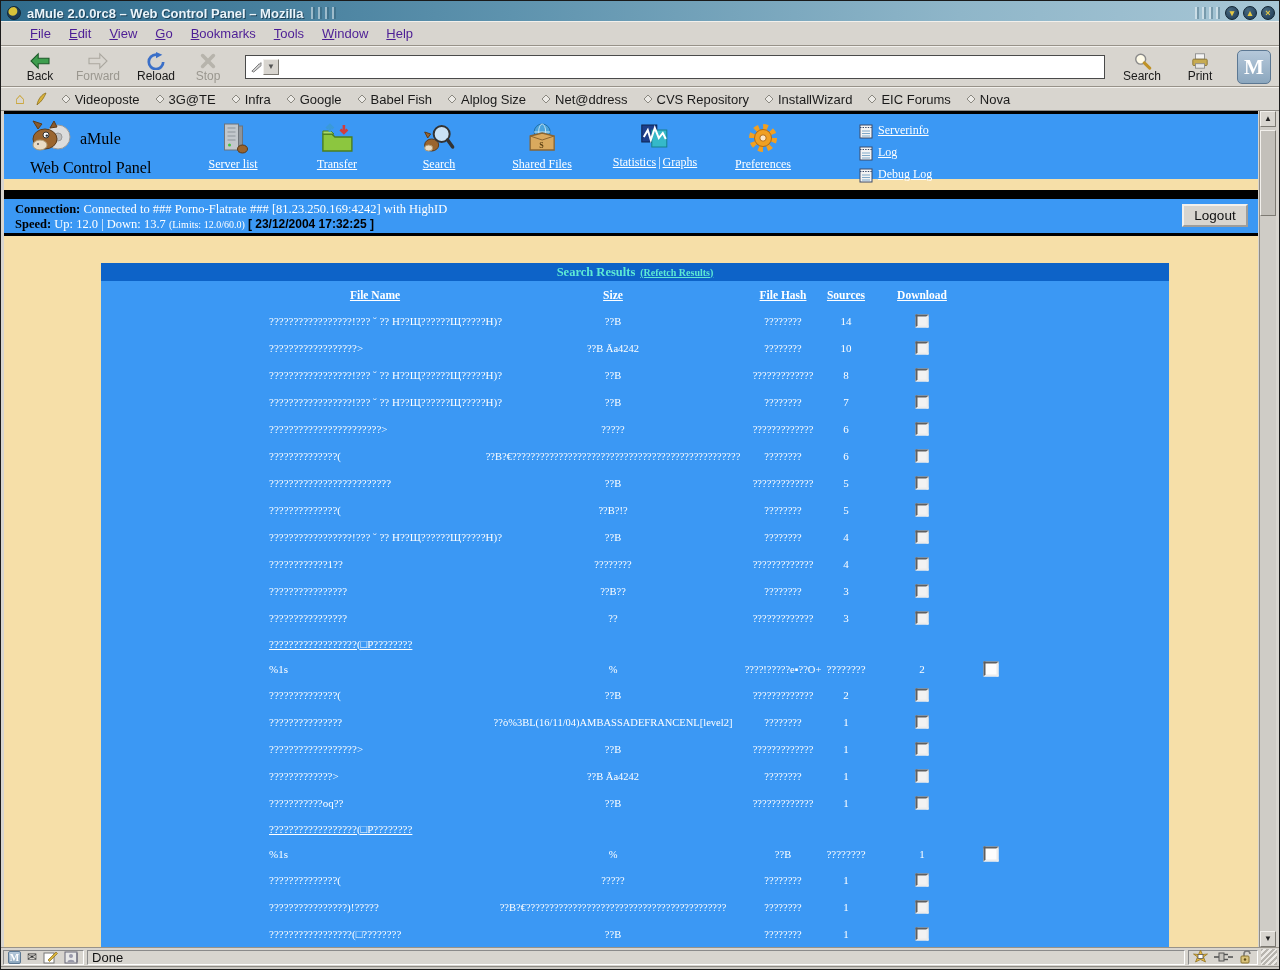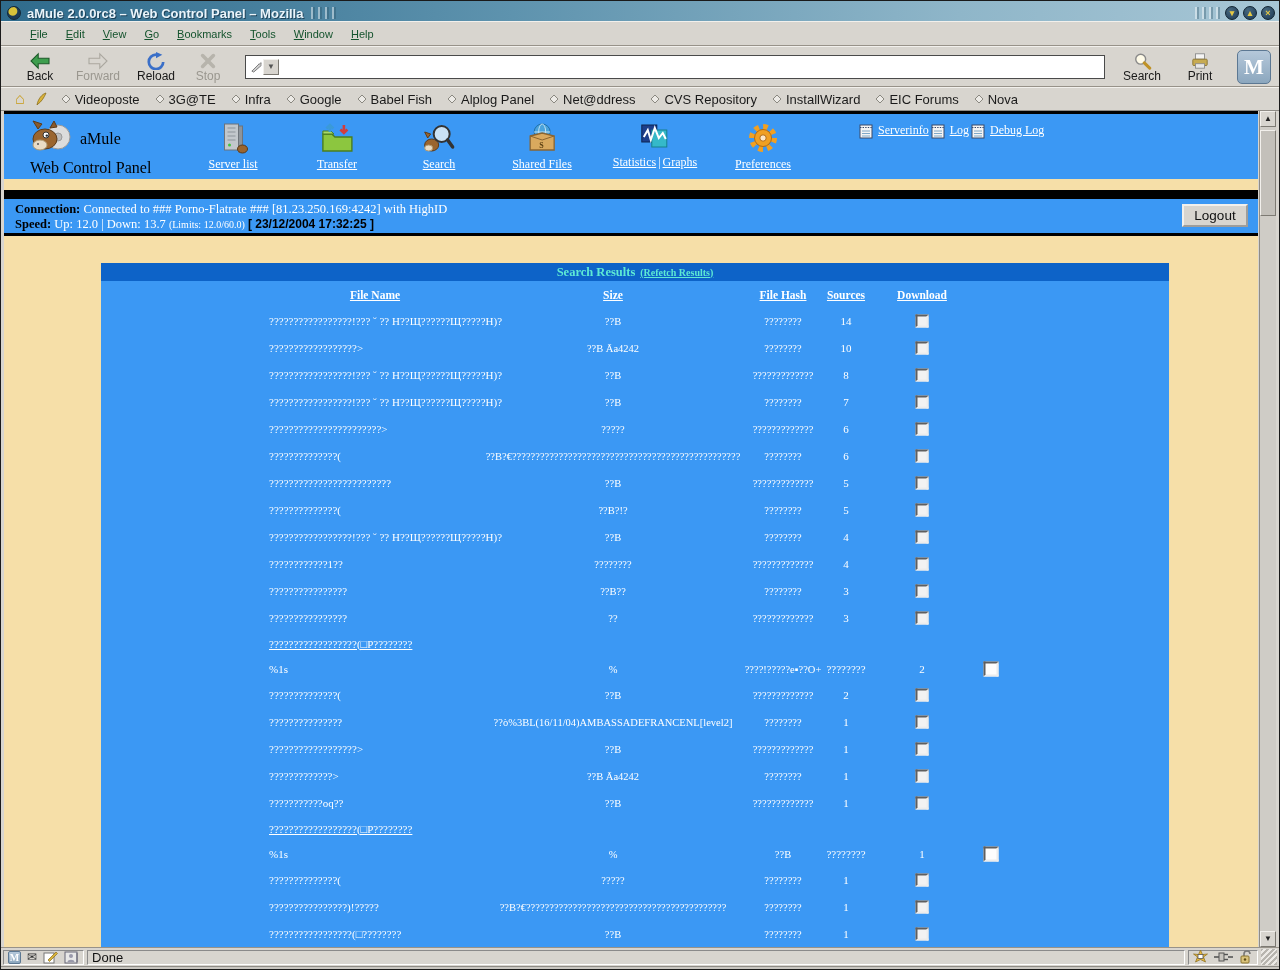--- a/index.html
+++ b/index.html
@@ -14,21 +14,21 @@
   .tb-menu-btn{width:14px;height:14px;border-radius:50%;background:radial-gradient(circle at 40% 35%,#d8c23a 0 4px,#1d3a55 5px);border:1px solid #122736;margin:0 6px 0 2px;}
   .tb-title{color:#EAF4FA;font-size:13px;font-weight:bold;text-shadow:1px 1px 0 rgba(20,50,70,.8);white-space:nowrap;}
   .tb-ridges{width:26px;height:12px;margin-left:8px;
     background:repeating-linear-gradient(90deg,rgba(255,255,255,.45) 0 2px,rgba(40,80,100,.35) 2px 4px,transparent 4px 7px);}
   .tb-spacer{flex:1;}
   .tb-btn{width:14px;height:14px;border-radius:50%;background:radial-gradient(circle at 35% 30%,#48687e,#1d3a55);
     border:1px solid #10222f;color:#E7C943;font-size:9px;line-height:12px;text-align:center;margin-left:4px;font-weight:bold;}
   
   .menubar{position:absolute;left:0;top:20px;right:0;height:25px;background:#D8D5CF;
     border-top:1px solid #F2F0EC;border-bottom:1px solid #979289;display:flex;align-items:center;padding-left:20px;}
-  .menu-item{display:inline-block;font-size:11px;color:#14532d;padding:2px 9px;}
+  .menu-item{display:inline-block;font-size:13px;color:#4c1d95;padding:2px 9px;}
   .menu-item::first-letter{text-decoration:underline;}
   
   .toolbar{position:absolute;left:0;top:45px;right:0;height:41px;background:#D8D5CF;
     border-top:1px solid #F2F0EC;border-bottom:1px solid #979289;display:flex;align-items:center;}
   .nav-btn{width:58px;height:38px;display:flex;flex-direction:column;align-items:center;justify-content:center;gap:1px;}
   .nav-btn .lbl{font-size:12px;color:#1a1a1a;line-height:11px;}
   .nav-btn.disabled .lbl{color:#9a978f;}
   .urlbar{flex:1;height:24px;background:#fff;border:1px solid #4a4a4a;margin:0 8px 0 14px;display:flex;align-items:center;position:relative;}
   .urlbar input{flex:1;border:none;outline:none;font-size:13px;font-family:"Liberation Sans",sans-serif;color:#111;padding:0 4px;background:transparent;}
   .url-drop{width:16px;height:16px;margin-right:3px;background:#D8D5CF;border:1px solid;border-color:#F2F0EC #7d7a73 #7d7a73 #F2F0EC;
@@ -52,21 +52,21 @@
   .brand{position:absolute;left:26px;top:6px;color:#000;}
   .brand-row{display:flex;align-items:center;gap:6px;}
   .brand-name{font-size:16px;}
   .brand-sub{font-size:16px;margin-top:1px;}
   
   .amule-nav-item{position:absolute;top:8px;display:flex;flex-direction:column;align-items:center;gap:3px;}
   .amule-nav-item .nlbl{font-size:12px;color:#fff;text-decoration:underline;white-space:nowrap;}
   .amule-nav-item .nsep{color:#fff;text-decoration:none;font-size:12px;padding:0 2px;}
   .nav-lbl-row{display:flex;align-items:baseline;}
   
-  .amule-links{position:absolute;left:855px;top:6px;display:flex;flex-direction:row;gap:2px;}
+  .amule-links{position:absolute;left:855px;top:6px;display:flex;flex-direction:column;gap:2px;}
   .amule-link{display:flex;align-items:center;gap:5px;height:20px;}
   .amule-link .llbl{font-size:12px;color:#fff;text-decoration:underline;}
   
   .conn-line1{position:absolute;left:11px;top:3px;font-size:12.5px;color:#fff;white-space:nowrap;}
   .conn-line2{position:absolute;left:11px;top:18px;font-size:12.5px;color:#fff;white-space:nowrap;}
   .conn-label{color:#000;font-weight:bold;}
   .conn-limits{font-size:10px;}
   .conn-time{color:#000;font-family:"Liberation Sans",sans-serif;font-weight:bold;font-size:12px;}
   .logout-btn{position:absolute;right:10px;top:5px;width:66px;height:23px;background:#D8D5CF;
     border:2px outset #F2F0EC;font-family:"Liberation Sans",sans-serif;font-size:13.5px;color:#111;
@@ -262,21 +262,21 @@
         </span>
         <span>Babel Fish</span>
       </span>
 
       <span class="bm-item">
         <span>
           <svg width="10" height="10" viewBox="0 0 10 10">
             <path d="M1 5 L5 1 L9 5 L5 9 Z" fill="#eceae6" stroke="#8a8880" stroke-width="1"></path>
           </svg>
         </span>
-        <span>Alplog Panel</span>
+        <span>Alplog Size</span>
       </span>
 
       <span class="bm-item">
         <span>
           <svg width="10" height="10" viewBox="0 0 10 10">
             <path d="M1 5 L5 1 L9 5 L5 9 Z" fill="#eceae6" stroke="#8a8880" stroke-width="1"></path>
           </svg>
         </span>
         <span>Net@ddress</span>
       </span>

